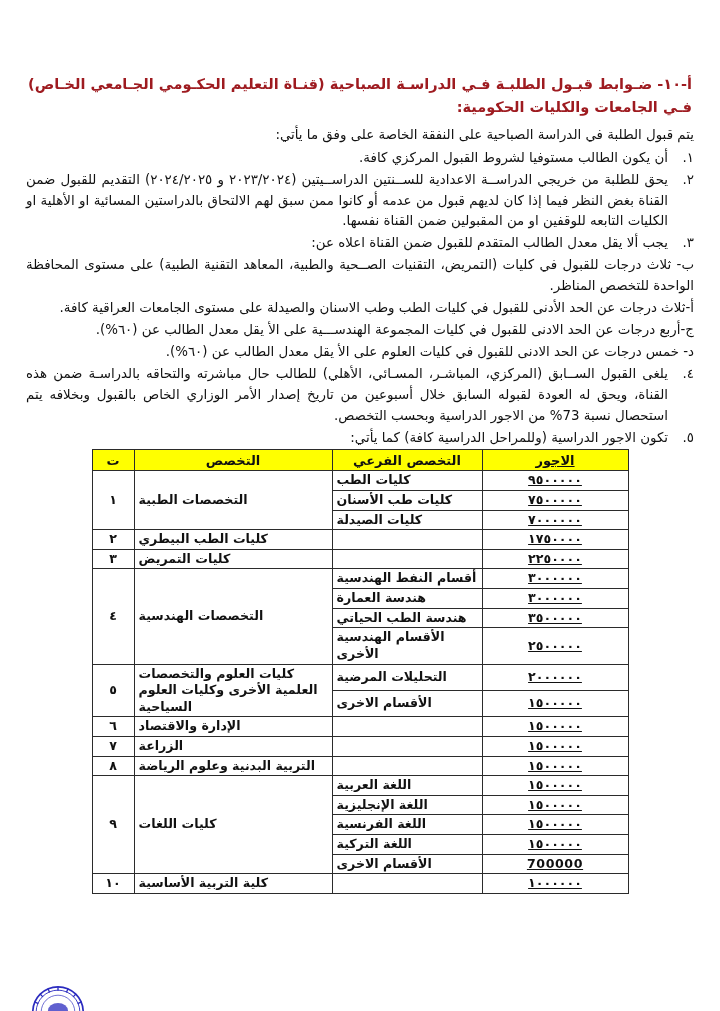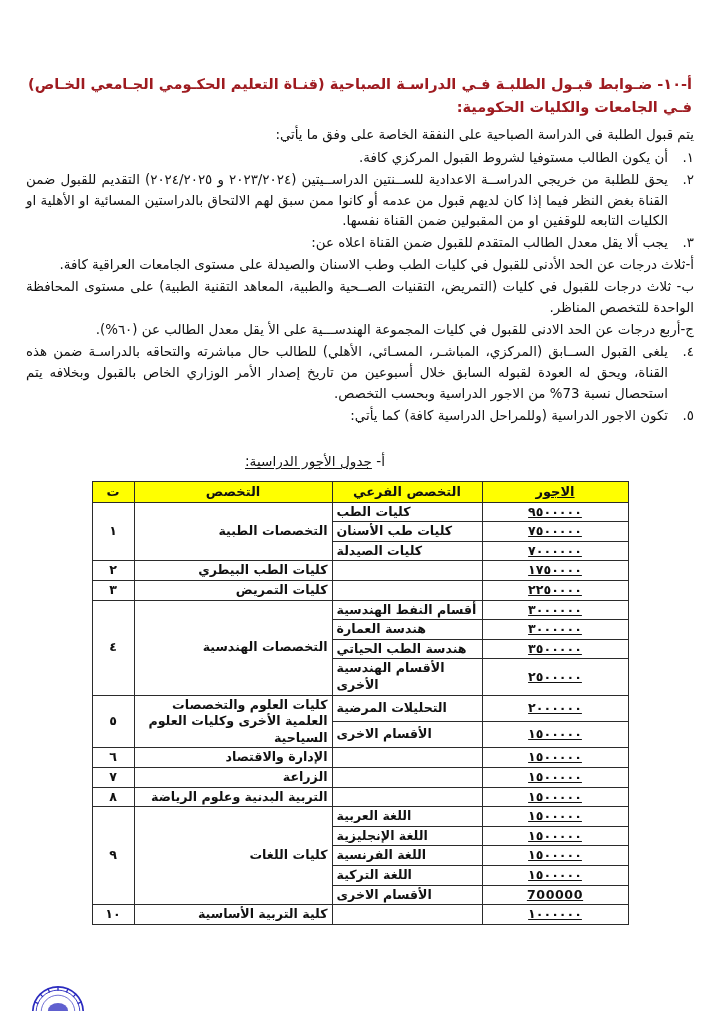--- a/index.html
+++ b/index.html
@@ -98,21 +98,21 @@
     box-sizing:border-box;
   }
   table.fees thead th{
     background:#ffff00;
     font-weight:bold;
     text-align:center;
     height:21px;
     font-size:13px;
   }
   .col-t{width:42px;text-align:center;}
-  .col-major{width:198px;text-align:right;font-weight:bold;}
+  .col-major{width:198px;text-align:left;font-weight:bold;}
   .col-sub{width:150px;text-align:left;font-weight:bold;}
   .col-fee{width:146px;text-align:center;font-weight:bold;letter-spacing:0.6px;text-decoration:underline;}
   td.col-major{font-weight:bold;}
   td.col-t{font-weight:bold;}
   .seal{
     position:absolute;
     left:30px;bottom:14px;
     width:56px;height:56px;
   }
   .page-number{
@@ -142,39 +142,37 @@
       <span class="num">٢.</span>
       <span class="txt">يحق للطلبة من خريجي الدراســة الاعدادية للســنتين الدراســيتين (٢٠٢٣/٢٠٢٤ و ٢٠٢٤/٢٠٢٥) التقديم للقبول ضمن القناة بغض النظر فيما إذا كان لديهم قبول من عدمه أو كانوا ممن سبق لهم الالتحاق بالدراستين المسائية او الأهلية او الكليات التابعه للوقفين او من المقبولين ضمن القناة نفسها.</span>
     </div>
     <div class="clause">
       <span class="num">٣.</span>
       <span class="txt">يجب ألا يقل معدل الطالب المتقدم للقبول ضمن القناة اعلاه عن:</span>
     </div>
   </div>
 
   <div>
+    <div class="sub-clause">ب- ثلاث درجات للقبول في كليات (التمريض، التقنيات الصــحية والطبية، المعاهد التقنية الطبية)  على مستوى المحافظة الواحدة للتخصص المناظر.</div>
     <div class="sub-clause">أ-ثلاث درجات عن الحد الأدنى للقبول في كليات الطب وطب الاسنان والصيدلة على مستوى الجامعات العراقية كافة.</div>
-    <div class="sub-clause">ب- ثلاث درجات للقبول في كليات (التمريض، التقنيات الصــحية والطبية، المعاهد التقنية الطبية)  على مستوى المحافظة الواحدة للتخصص المناظر.</div>
     <div class="sub-clause">ج-أربع درجات عن الحد الادنى للقبول في كليات المجموعة الهندســـية على الأ يقل معدل الطالب عن (٦٠%).</div>
+    <div class="sub-clause rightish">د- خمس درجات عن الحد الادنى للقبول في  كليات العلوم على الأ يقل معدل الطالب عن (٦٠%).</div>
   </div>
 
   <div>
     <div class="clause">
       <span class="num">٤.</span>
       <span class="txt">يلغى القبول الســابق (المركزي، المباشـر، المسـائي، الأهلي) للطالب حال مباشرته والتحاقه بالدراسـة ضمن هذه القناة، ويحق له العودة لقبوله السابق خلال أسبوعين من تاريخ إصدار الأمر الوزاري الخاص بالقبول وبخلافه يتم استحصال نسبة 73% من الاجور الدراسية وبحسب التخصص.</span>
     </div>
     <div class="clause">
       <span class="num">٥.</span>
       <span class="txt">تكون الاجور الدراسية (وللمراحل الدراسية كافة) كما يأتي:</span>
     </div>
   </div>
 
-  <div class="table-caption">
-    <span>أ- </span><span class="u">جدول الأجور الدراسية:</span>
-  </div>
 
   <table class="fees">
     <thead>
       <tr>
         <th class="col-fee">الاجور</th>
         <th class="col-sub">التخصص الفرعي</th>
         <th class="col-major">التخصص</th>
         <th class="col-t">ت</th>
       </tr>
     </thead>

